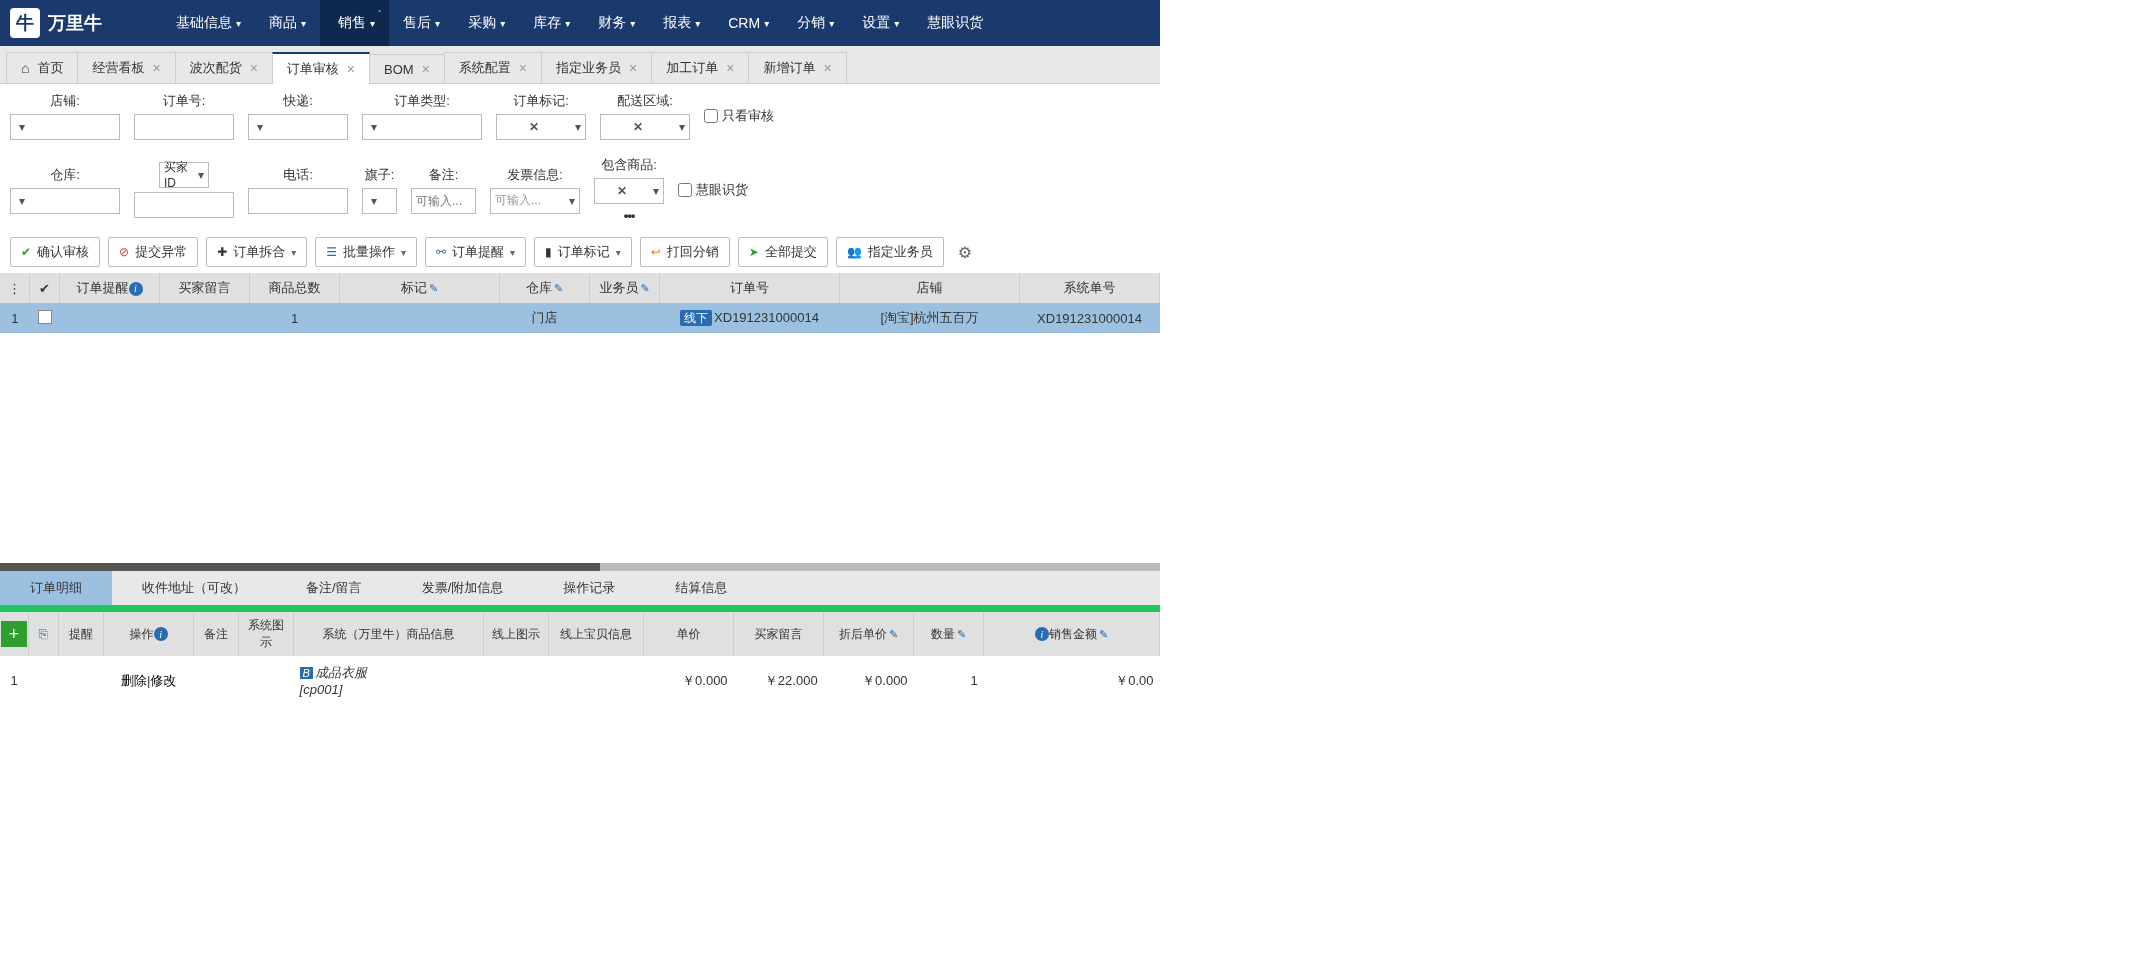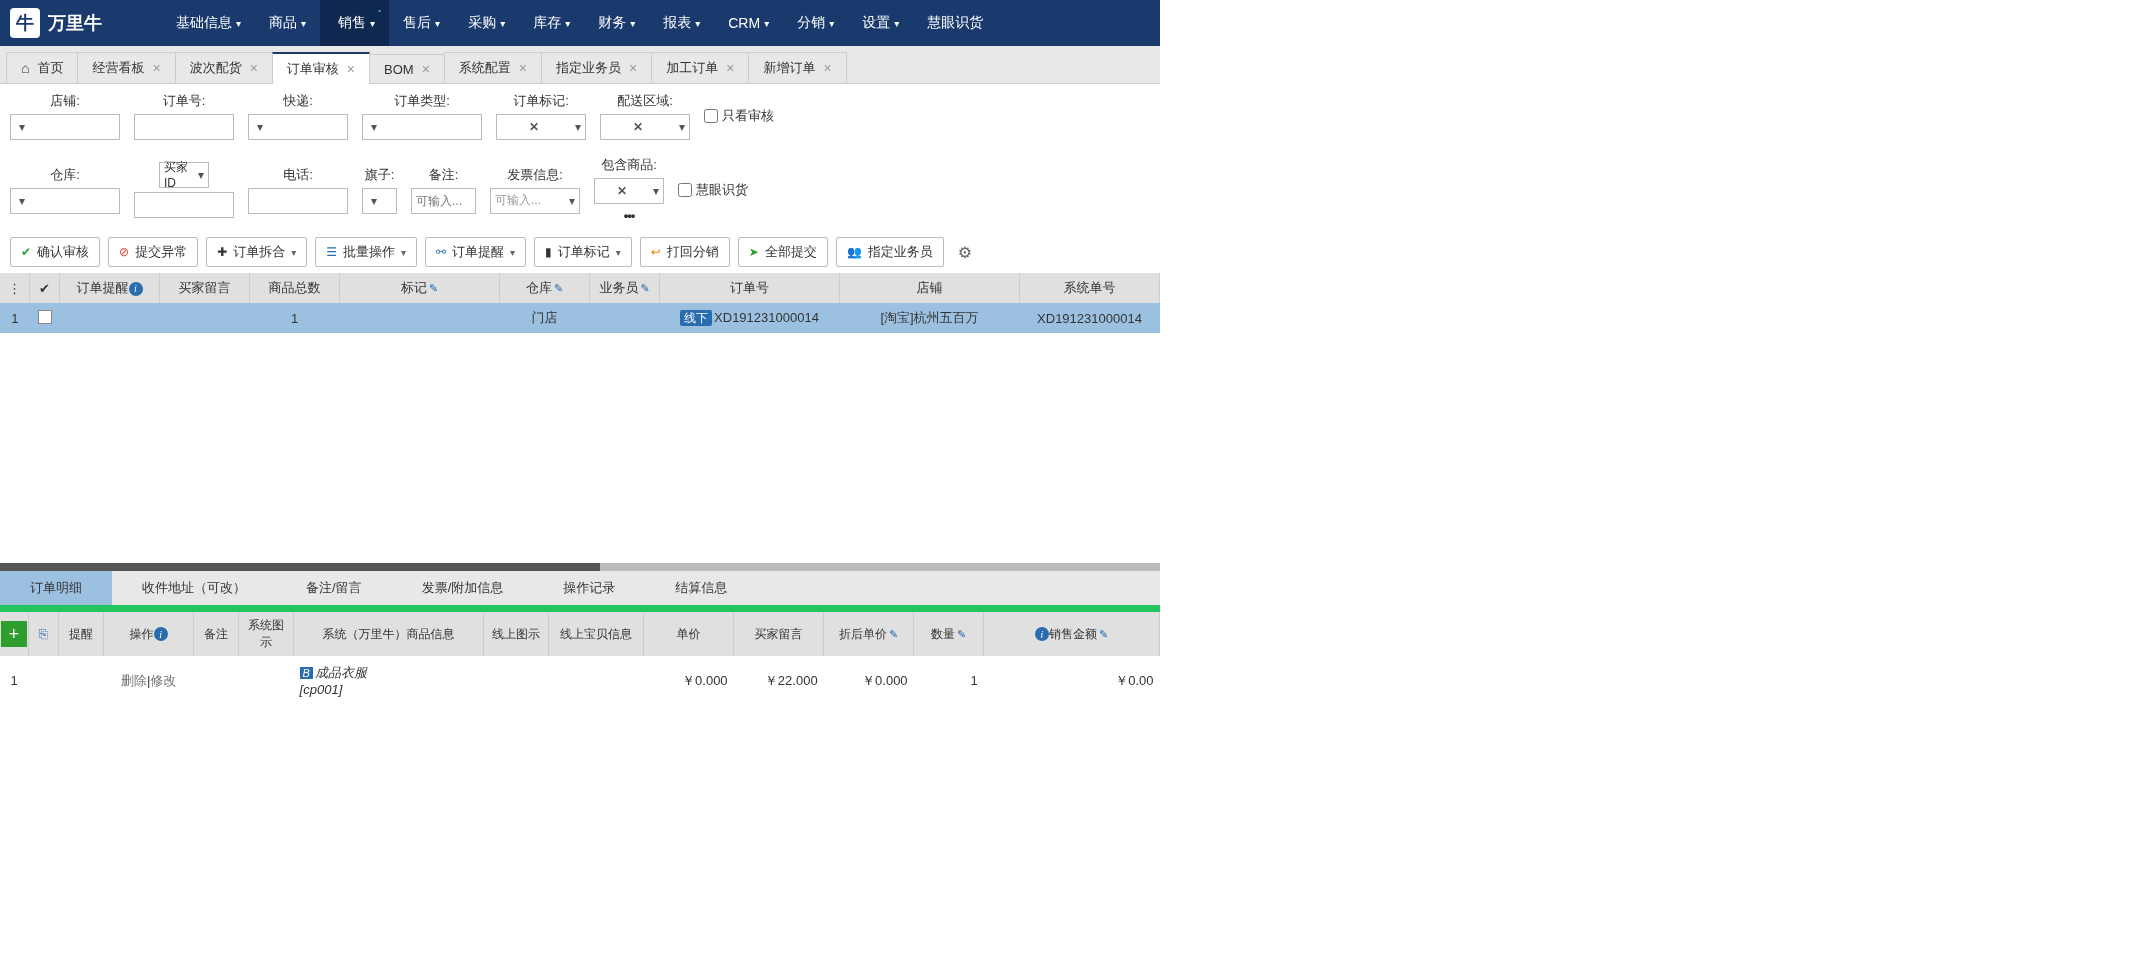--- a/index.html
+++ b/index.html
@@ -49,21 +49,21 @@
 .splitter { height: 8px; background: #bbb; cursor: row-resize; width: 1160px; position: relative; }
 .splitter::before { content: ""; position: absolute; left: 0; width: 600px; height: 100%; background: #555; }
 .detail-tabs { display: flex; background: #e8e8e8; width: 1160px; border-bottom: 7px solid #22c55e; }
 .dtab { padding: 8px 30px; cursor: pointer; font-size: 13px; }
 .dtab.active { background: #9cc1e0; }
 .detail-table { width: 1160px; }
 .detail-table thead th { background: #e0e0e0; font-weight: normal; padding: 5px 6px; font-size: 12px; border-right: 1px solid #ccc; }
 .detail-table td { padding: 8px 6px; font-size: 13px; text-align: center; }
 .add-btn { background: #2e9e2e; color: #fff; width: 26px; height: 26px; display: inline-flex; align-items: center; justify-content: center; font-size: 18px; cursor: pointer; }
 .copy-btn { color: #2a6cb0; cursor: pointer; padding: 0 4px; }
-.link { color: #737373; cursor: pointer; }
+.link { color: #000000; cursor: pointer; }
 .prod-badge { background: #2a6cb0; color: #fff; padding: 0 3px; font-size: 11px; margin-right: 2px; }
 .prod-cell { text-align: left !important; font-style: italic; }
 .chkbox { width: 14px; height: 14px; border: 1px solid #888; display: inline-block; background: #fff; }
 .more { letter-spacing: -1px; font-weight: bold; color: #333; cursor: pointer; }
 </style>
 </head>
 <body>
 
 <div class="topbar">
   <div class="logo">

